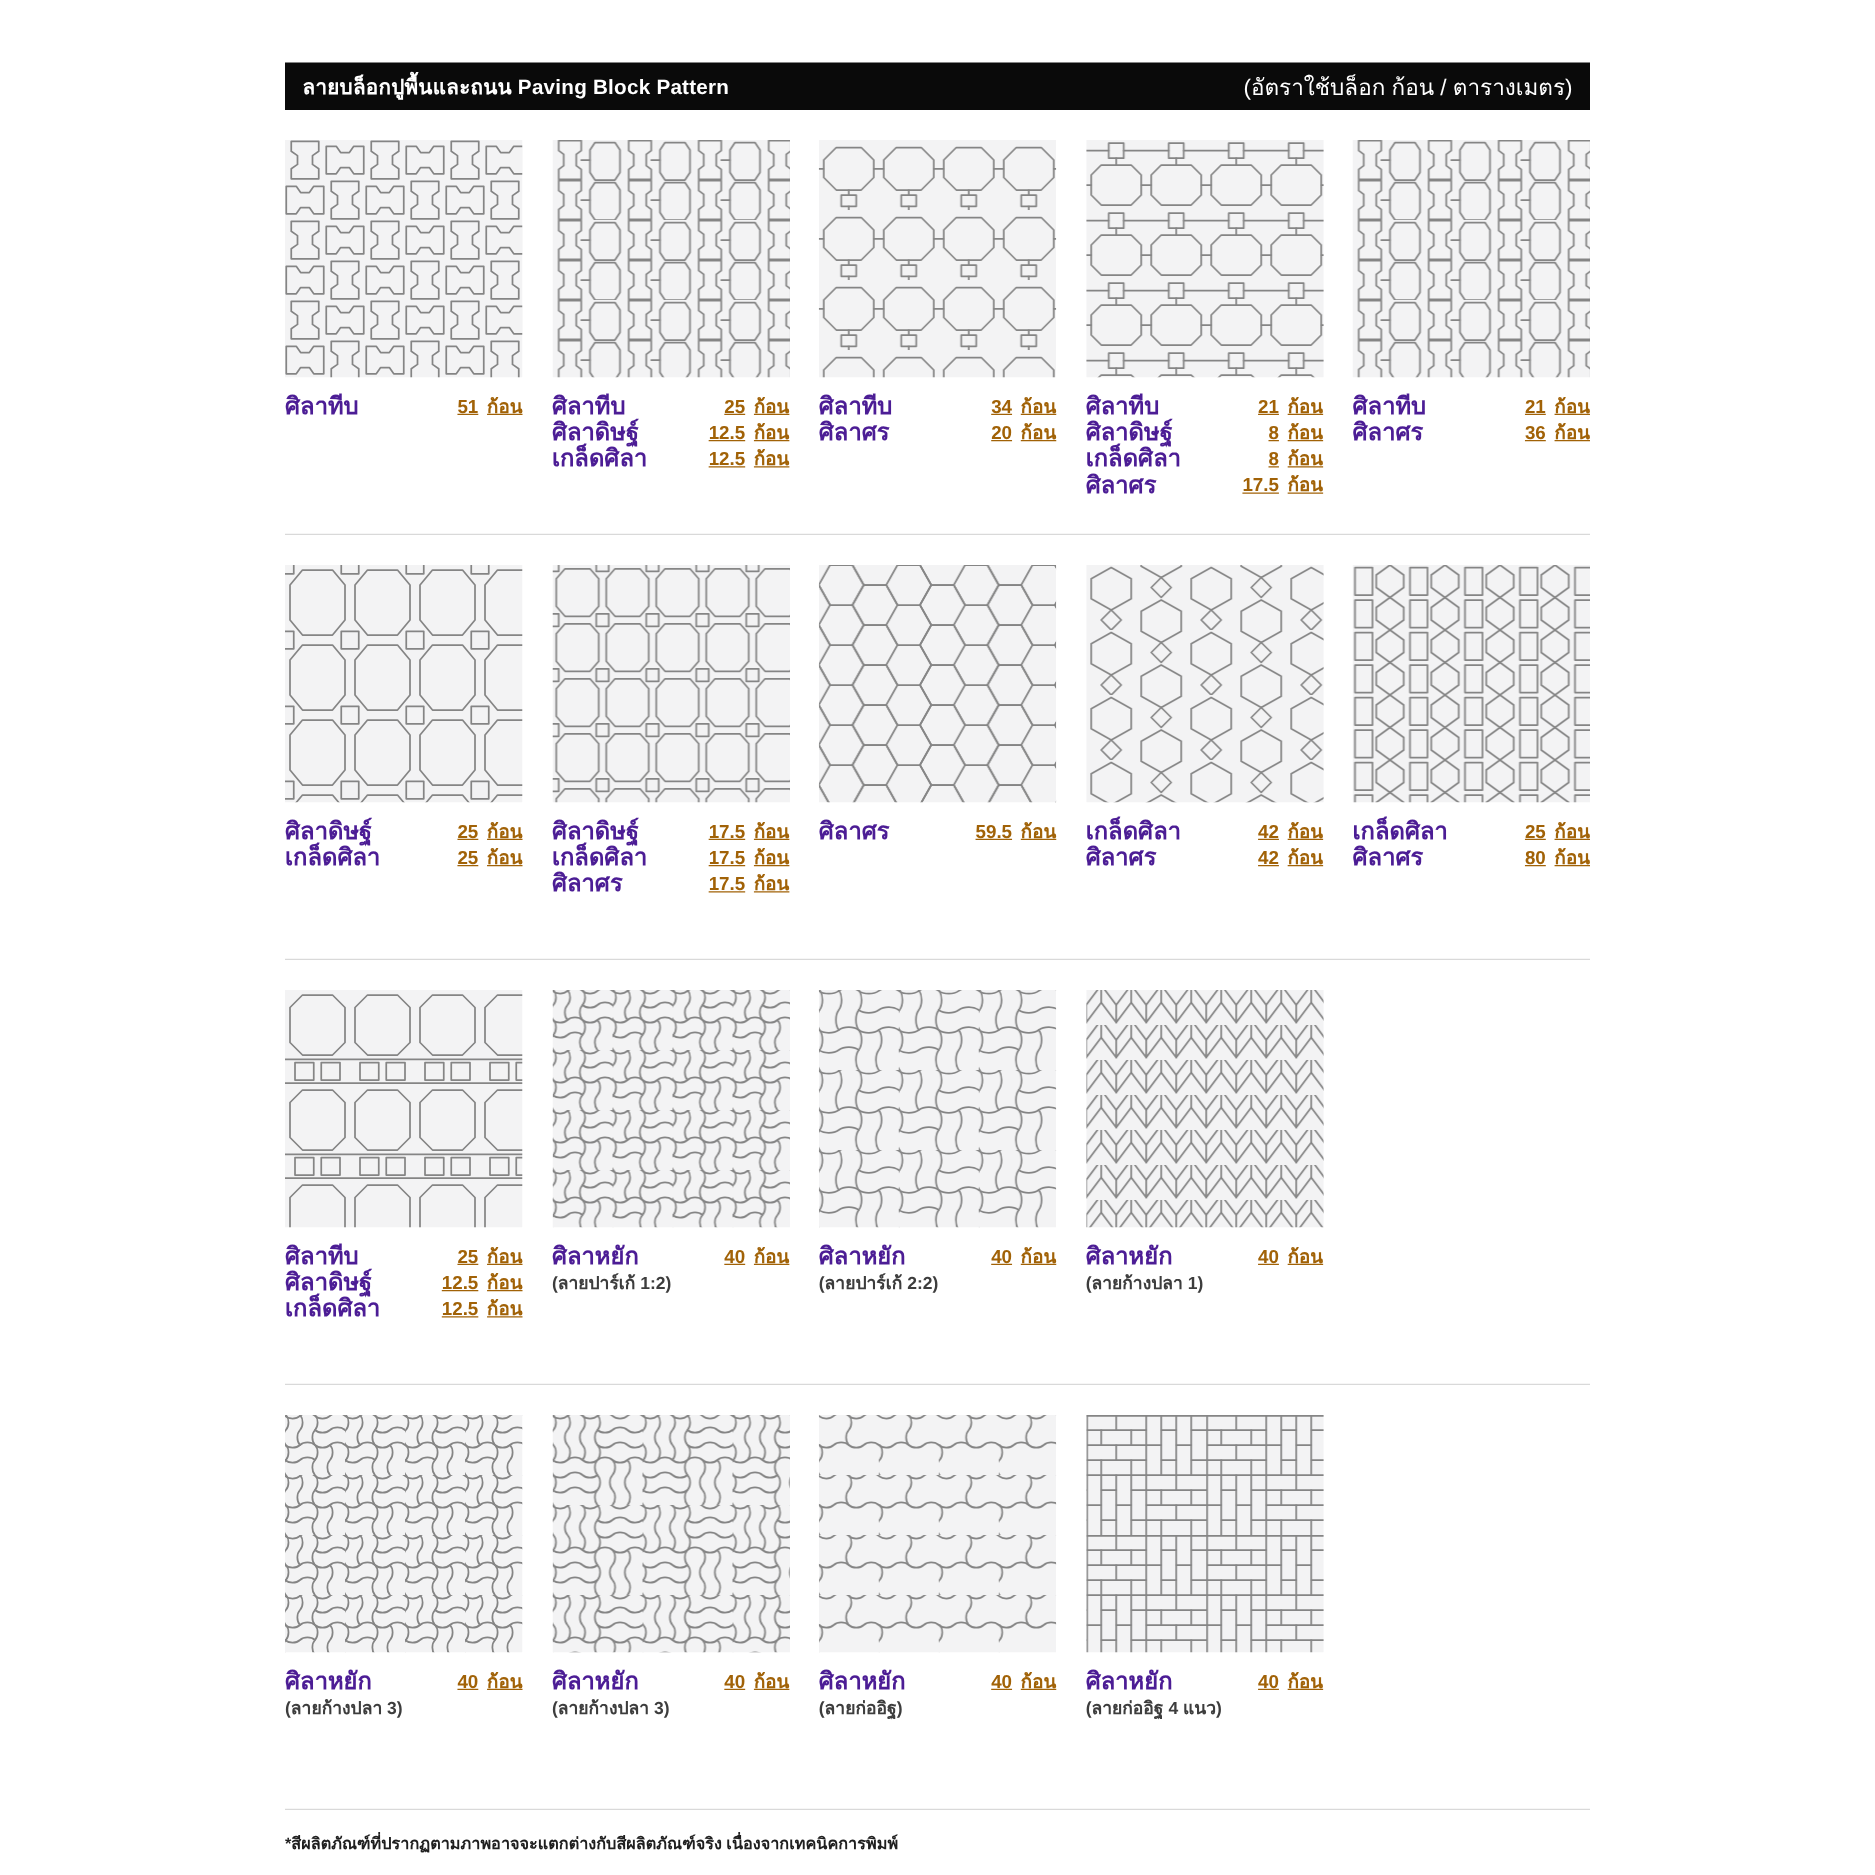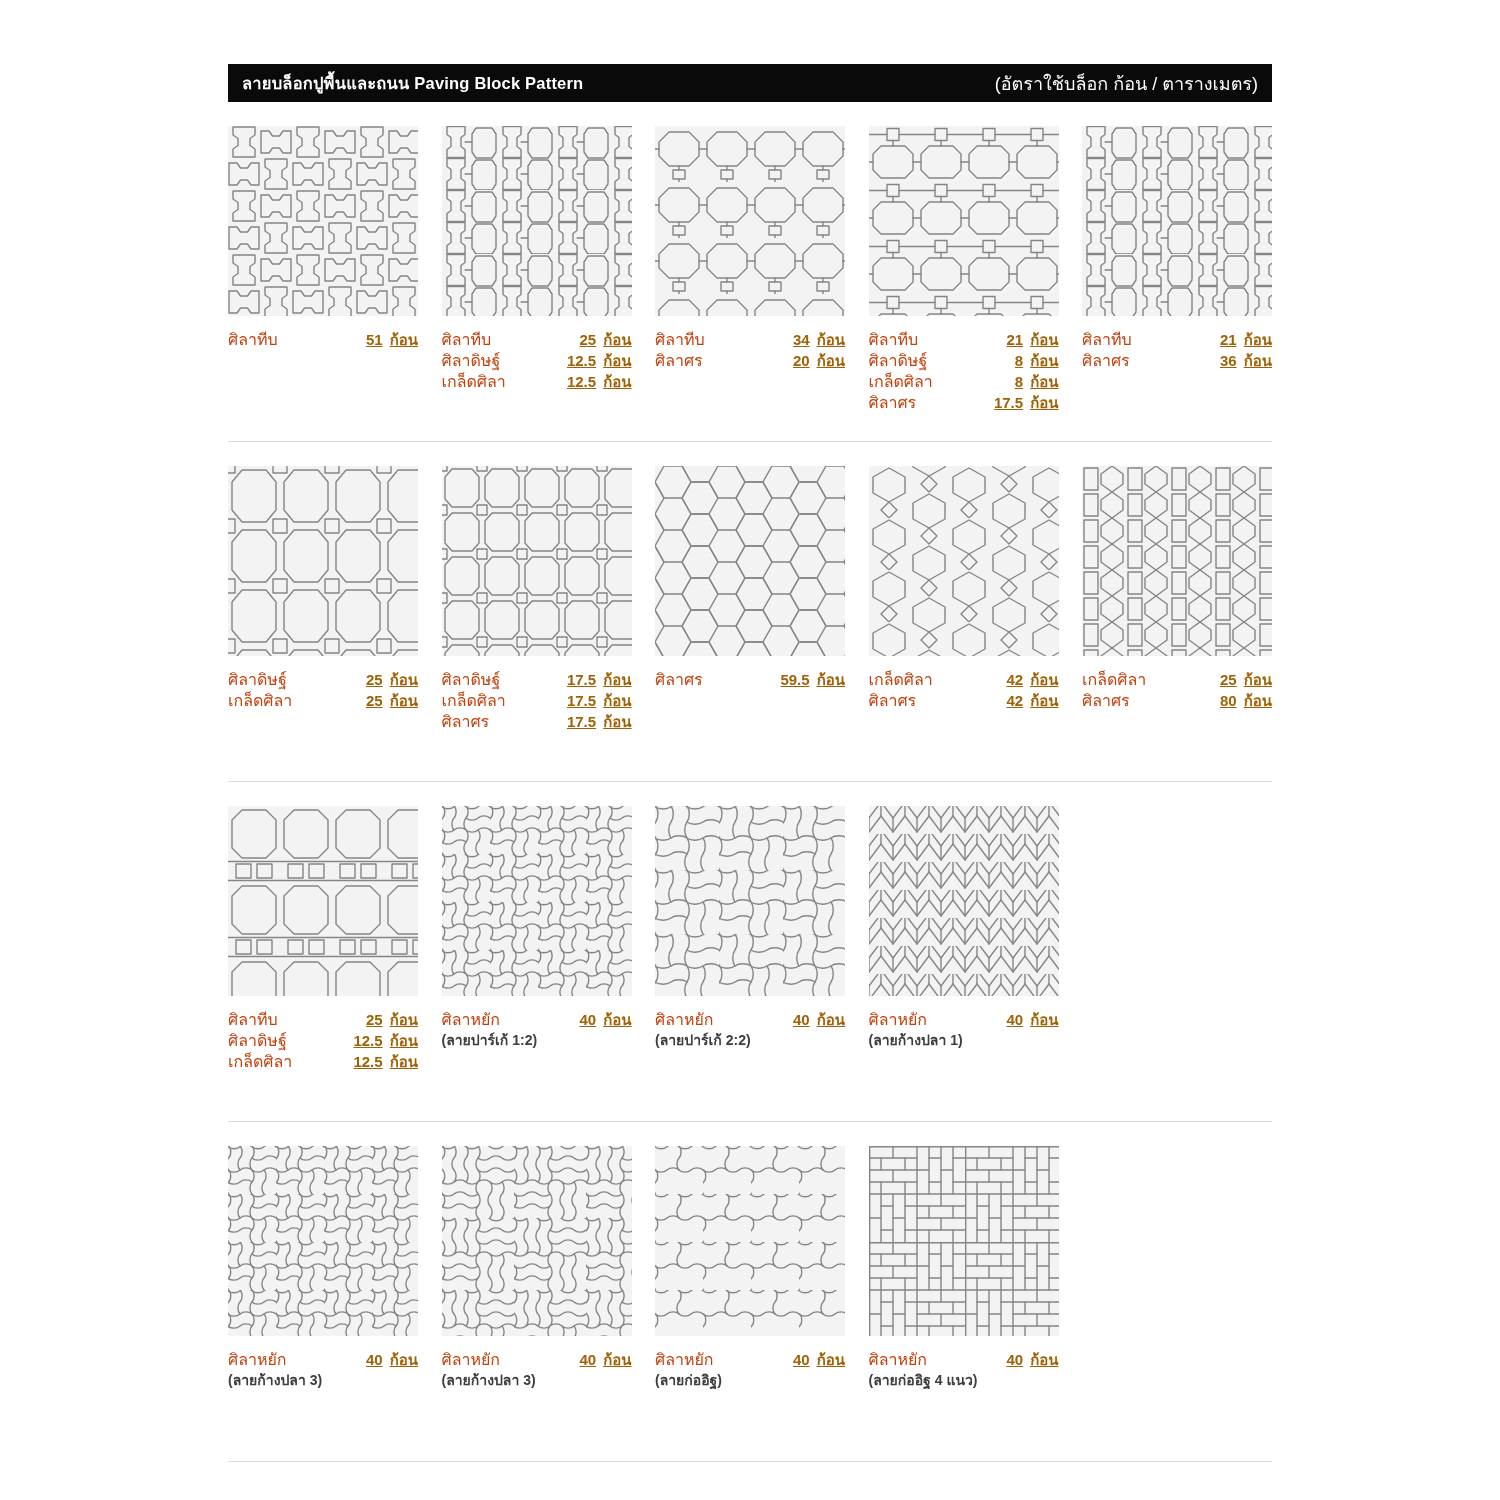--- a/index.html
+++ b/index.html
@@ -1,28 +1,28 @@
 <!DOCTYPE html>
 <html><head>
 <meta charset="utf-8">
 <style>
   html,body{margin:0;padding:0;background:#ffffff;}
   body{width:1500px;height:1500px;font-family:"Liberation Sans",sans-serif;color:#2d2d2d;position:relative;overflow:hidden;}
-  .page{width:1044px;margin:0 auto;padding-top:64px;}
+  .page{width:1044px;margin:0 auto;padding-top:50px;}
   .header-bar{background:#0a0a0a;color:#ffffff;height:38px;display:flex;align-items:center;justify-content:space-between;padding:0 14px;box-sizing:border-box;}
   .header-title{font-size:16.5px;font-weight:700;letter-spacing:.2px;}
   .header-note{font-size:18px;font-weight:400;}
   .section{padding:24px 0 28px;border-bottom:1px solid #d9d9d9;}
   .row{display:grid;grid-template-columns:repeat(5,190px);justify-content:space-between;}
   .card{width:190px;}
   .tile{display:block;width:190px;height:190px;}
   .tile-bg{fill:#f3f3f4;}
   .labels{margin-top:13px;min-height:84px;}
   .entry{display:flex;justify-content:space-between;align-items:flex-start;line-height:21px;}
-  .entry-name{font-size:16px;font-weight:400;color:#c2410c;}
+  .entry-name{font-size:19px;font-weight:700;color:#4c1d95;}
   .entry-sub{font-size:14px;font-weight:700;color:#3d3d3d;line-height:20px;}
   .entry-qty{font-size:15px;font-weight:700;color:#a16207;white-space:nowrap;text-decoration:underline;}
   .entry-qty .unit{margin-left:7px;}
   .footnote{margin-top:16px;font-size:13px;font-weight:700;color:#1f1f1f;}
   .defs-holder{position:absolute;width:0;height:0;overflow:hidden;}
   pattern path, pattern rect.blk, pattern use{stroke:#858585;stroke-width:1.4;fill:none;stroke-linejoin:round;stroke-linecap:round;}
 </style>
 </head>
 <body>
 
@@ -537,13 +537,14 @@
                 <div class="entry-name">ศิลาหยัก</div>
                 <div class="entry-sub">(ลายก่ออิฐ 4 แนว)</div>
               </div>
               <div class="entry-qty"><span>40</span><span class="unit">ก้อน</span></div>
             </div>
           </div>
         </div>
       </div>
   </div>
 
+  <div class="footnote">*สีผลิตภัณฑ์ที่ปรากฏตามภาพอาจจะแตกต่างกับสีผลิตภัณฑ์จริง เนื่องจากเทคนิคการพิมพ์</div>
 </div>
 
 </body></html>

